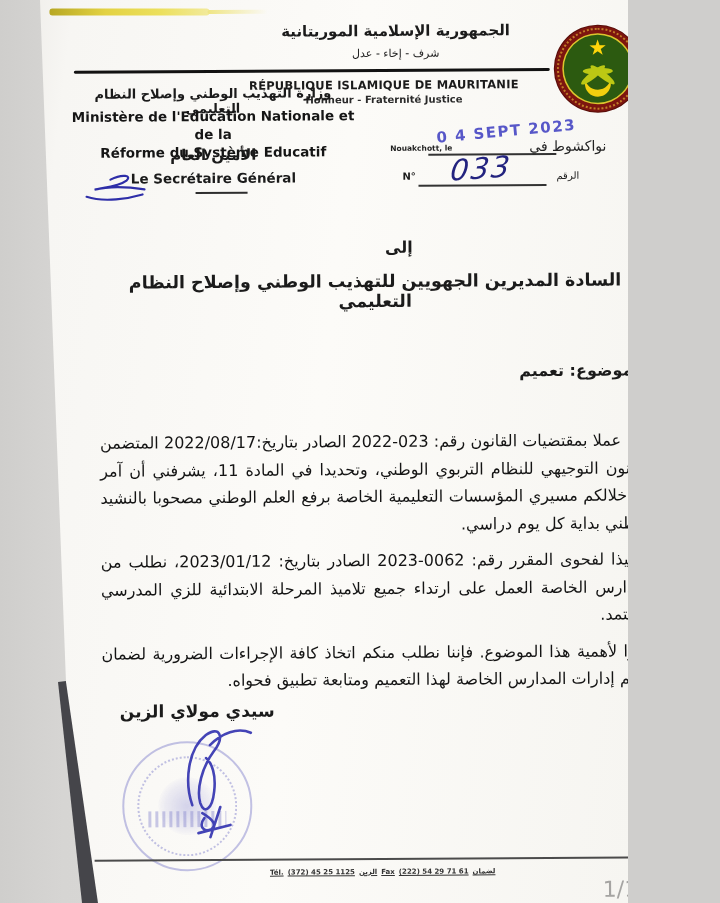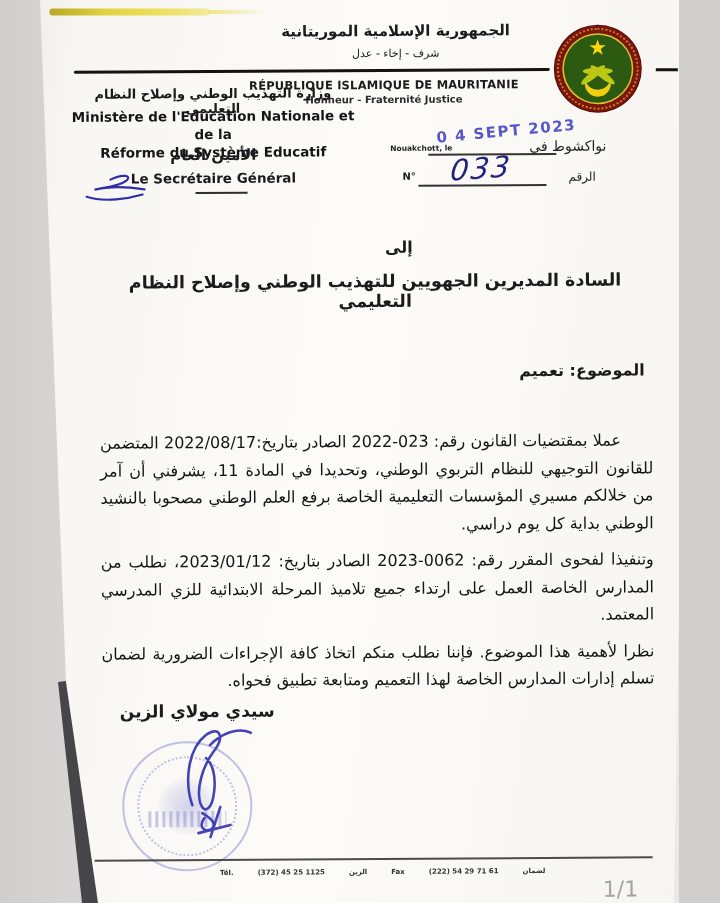--- a/index.html
+++ b/index.html
@@ -1,17 +1,17 @@
 <!DOCTYPE html>
 <html lang="fr"><head>
 <meta charset="utf-8">
 <style>
   html,body{margin:0;padding:0;background:#cfcecc;}
   .scene{
-    position:relative; width:679px; height:903px; overflow:hidden;
+    position:relative; width:628px; height:903px; overflow:hidden;
     background:linear-gradient(90deg,#cfcecc 0%,#d6d5d3 10%,#dddcda 55%,#e7e6e4 92%,#eae9e7 100%);
     font-family:"DejaVu Sans",sans-serif; color:#1b1b1b;
   }
   
   .edge-shadow{
     position:absolute; inset:0;
     clip-path:polygon(58px 682px,74px 680px,103px 903px,82px 903px);
     background:#45454a;
   }
   
@@ -62,21 +62,21 @@
 
   .place-label-fr{position:absolute; left:392px; top:144px; font-size:7.5px; font-weight:bold; color:#222;}
   .date-underline{position:absolute; left:430px; top:154px; width:128px; height:1.5px; background:#333;}
   .date-stamp{position:absolute; left:438px; top:123px; font-size:15px; font-weight:bold; color:#4646c4;
     letter-spacing:1.5px; transform:rotate(-5deg); opacity:.9; white-space:nowrap;}
   .place-label-ar{position:absolute; left:531px; top:139px; font-size:14px; direction:rtl; color:#222;}
   .num-label-fr{position:absolute; left:404px; top:171px; font-size:10px; font-weight:bold;}
   .num-underline{position:absolute; left:420px; top:185px; width:128px; height:1.5px; background:#333;}
   .num-value{position:absolute; left:452px; top:152px; font-size:29px; font-style:italic; color:#23237f;
     transform:rotate(-4deg) skewX(-10deg); letter-spacing:2px;}
-  .num-label-ar{position:absolute; left:558px; top:171px; font-size:12px; direction:rtl; color:#222;margin-left:12px;}
+  .num-label-ar{position:absolute; left:558px; top:171px; font-size:10px; direction:rtl; color:#222;}
 
   .to-label{position:absolute; left:250px; top:238px; width:300px; text-align:center; font-size:16px; font-weight:bold; direction:rtl;}
   .recipient{position:absolute; left:98px; top:271px; width:556px; text-align:center; font-size:17.5px; font-weight:bold; direction:rtl;}
   .subject{position:absolute; left:440px; top:362px; width:205px; text-align:right; font-size:16px; font-weight:bold; direction:rtl;}
 
   .body-text{position:absolute; left:100px; top:428px; width:553px; direction:rtl; text-align:justify;
     font-size:16px; line-height:27.5px; color:#141414;}
   .body-text p{margin:0 0 9px 0;}
   .body-text p.indent{text-indent:32px;}
 
@@ -88,21 +88,21 @@
   .stamp-smudge{position:absolute; inset:34px; border-radius:50%;
     background:radial-gradient(circle,rgba(110,110,200,.35) 0%,rgba(110,110,200,.12) 55%,rgba(110,110,200,0) 75%);}
   .stamp-marks{position:absolute; left:24px; top:68px; width:78px; height:16px;
     background:repeating-linear-gradient(90deg,rgba(92,92,190,.4) 0 3px,rgba(92,92,190,0) 3px 7px);
     filter:blur(.6px);}
   .signature{position:absolute; left:152px; top:720px;}
 
   .footer-rule{position:absolute; left:92px; top:858px; width:558px; height:1.6px; background:#4b4b4b;}
   .footer-contact{position:absolute; left:180px; top:868px; width:400px; text-align:center;
     font-size:7px; font-weight:bold; color:#333; white-space:nowrap;}
-  .footer-contact span{margin:0 12px;}
+  .footer-contact span{margin:0 2px;text-decoration:underline;}
   .page-indicator{position:absolute; left:600px; top:878px; width:60px; font-size:22px; color:#a5a4a2;}
 </style>
 </head>
 <body>
 
 <div class="scene">
   <div class="edge-shadow"></div>
   <div class="page"></div>
 
   <div class="content">

